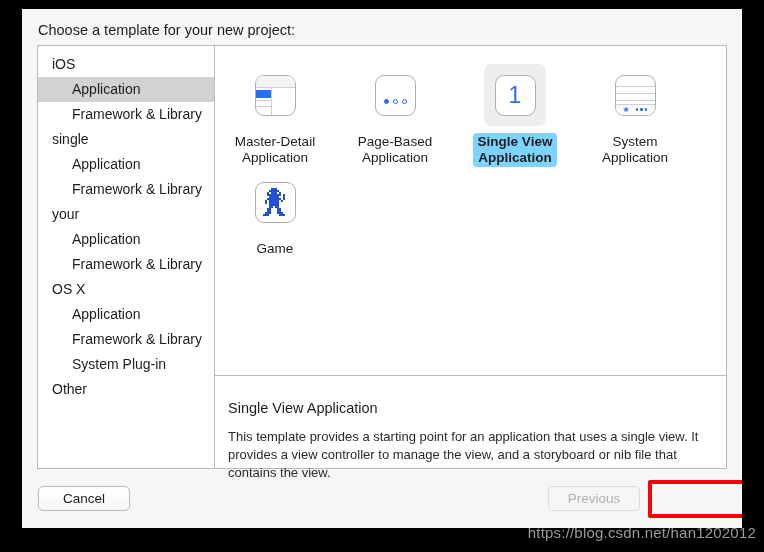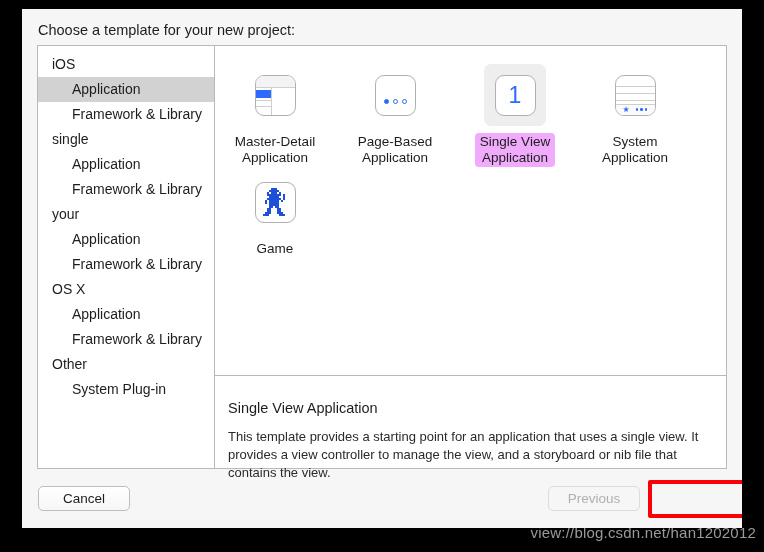--- a/index.html
+++ b/index.html
@@ -131,21 +131,21 @@
   .tile-label {
     margin-top: 7px;
     font-size: 13.5px;
     line-height: 16px;
     color: #1d1d1d;
     text-align: center;
     border-radius: 4px;
     padding: 1px 5px;
     white-space: pre-line;
   }
-  .tile.selected .tile-label { background: #f0abfc; }
+  .tile.selected .tile-label { background: #7dd3fc; font-weight: bold; }
 
   
   .icon-dev {
     width: 41px;
     height: 41px;
     border: 1px solid #b0b0b0;
     border-radius: 9px;
     background: #ffffff;
     position: relative;
     overflow: hidden;
@@ -237,21 +237,21 @@
     height: 38px;
     border: 4px solid #fb0007;
     border-radius: 2px;
     box-sizing: border-box;
     pointer-events: none;
   }
 </style>
 </head>
 <body>
 
-<div id="watermark">view://blog.csdn.net/han1202012</div>
+<div id="watermark">https://blog.csdn.net/han1202012</div>
 
 <div id="dialog">
 
   <div id="dialog-title">Choose a template for your new project:</div>
 
   <div id="content-box">
 
     <div id="sidebar">
         <div id="sidebar-spacer"></div>
         <div class="side-row">iOS</div>
@@ -259,22 +259,22 @@
         <div class="side-row child">Framework &amp; Library</div>
         <div class="side-row">single</div>
         <div class="side-row child">Application</div>
         <div class="side-row child">Framework &amp; Library</div>
         <div class="side-row">your</div>
         <div class="side-row child">Application</div>
         <div class="side-row child">Framework &amp; Library</div>
         <div class="side-row">OS X</div>
         <div class="side-row child">Application</div>
         <div class="side-row child">Framework &amp; Library</div>
+        <div class="side-row child">System Plug-in</div>
         <div class="side-row">Other</div>
-        <div class="side-row child">System Plug-in</div>
       </div>
 
     <div id="template-pane">
       <div id="grid">
         <div class="grid-row" id="grid-row-1">
             <div class="tile">
               <div class="tile-iconwrap">
                 <div class="icon-dev">
                   <div class="md-top"></div>
                   <div class="md-split"></div>

